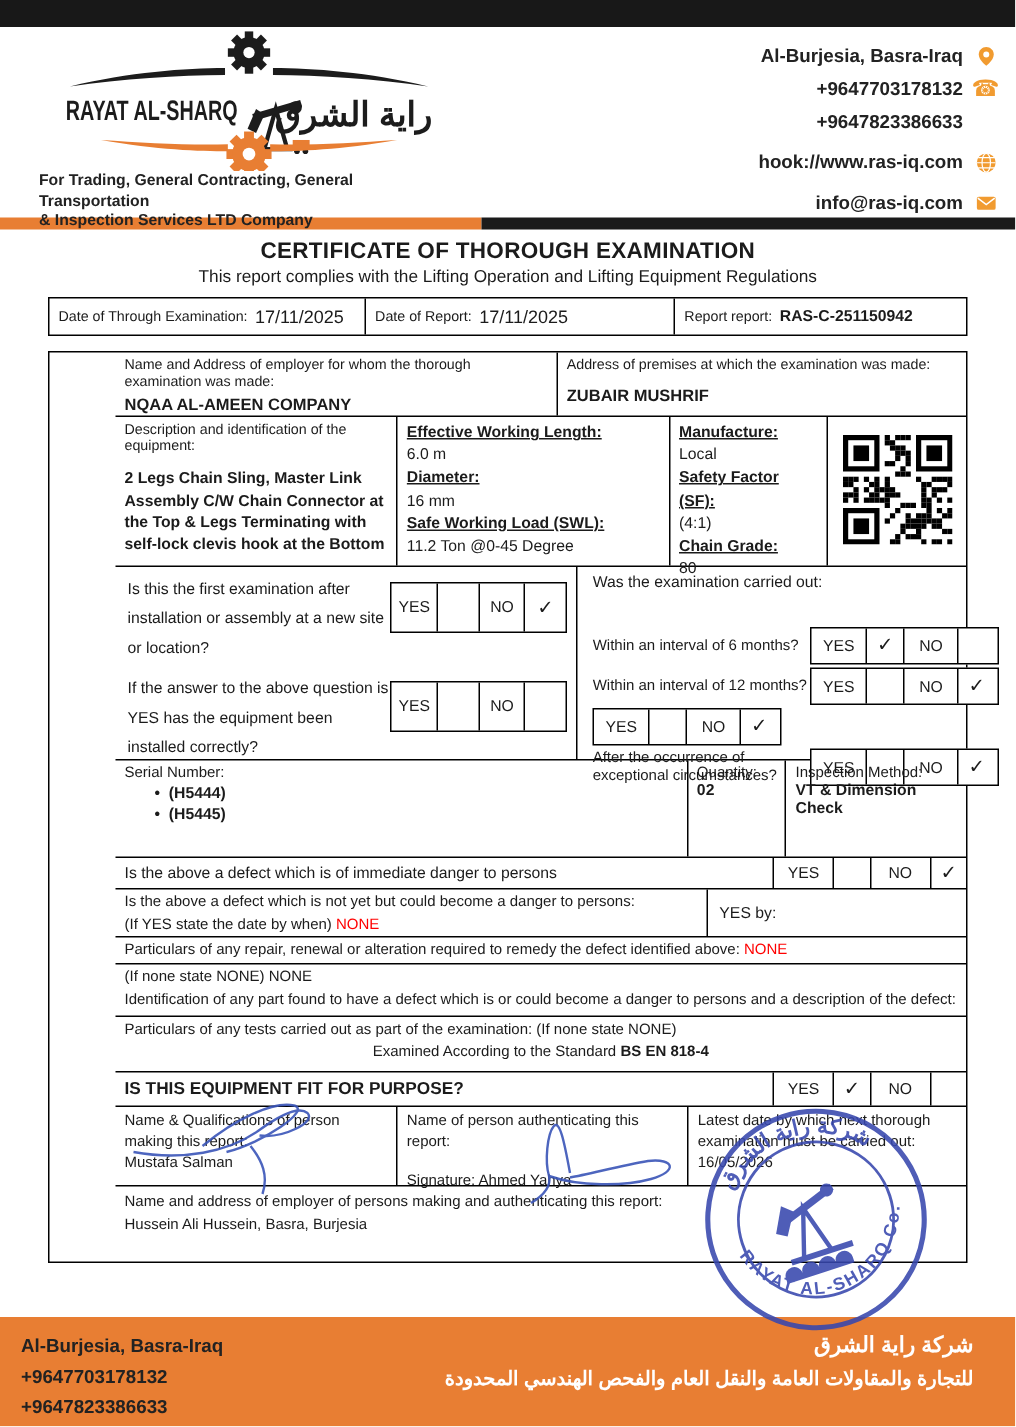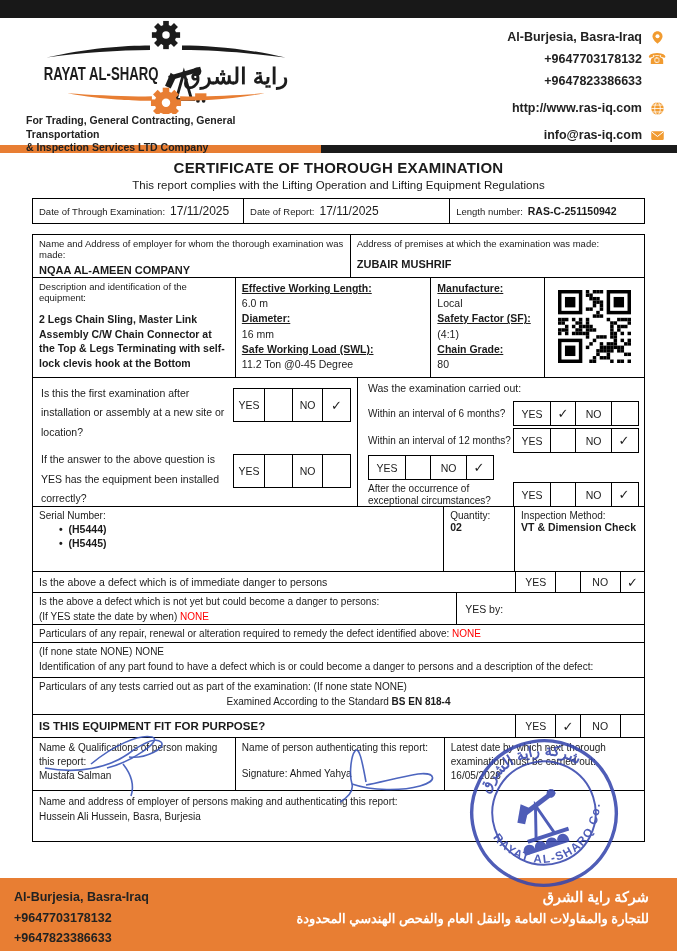--- a/index.html
+++ b/index.html
@@ -31,21 +31,21 @@
   .red{color:#FF0000;}
   
   .meta{display:flex;border:1px solid #000;height:24px;font-size:9.5px;}
   .meta>div{display:flex;align-items:center;padding-left:6px;}
   .m1{width:33.4%;border-right:1px solid #000;}
   .m2{width:32.6%;border-right:1px solid #000;}
   .m3{flex:1;}
   .meta .date{font-size:12px;margin-left:5px;}
   .meta .repno{font-size:10.5px;font-weight:bold;margin-left:5px;}
   
-  .maintable{border:1px solid #000;margin-top:10px;font-size:10px;}
+  .maintable{border:1px solid #000;margin-top:10px;font-size:10px;padding-left:44px;}
   .row{border-bottom:1px solid #000;display:flex;}
   .row:last-child{border-bottom:none;}
   .cell{padding:3px 6px;box-sizing:border-box;}
   .br{border-right:1px solid #000;}
   
   .r-parties{height:42px;}
   .p-emp{width:52%;}
   .p-prem{flex:1;}
   .party-val{font-size:11px;font-weight:bold;margin-top:4px;}
   
@@ -62,21 +62,21 @@
   .q-left{width:51.7%;padding:6px 6px 0 8px;}
   .q-right{flex:1;padding:4px 8px 0 10px;}
   .q-item{display:flex;justify-content:space-between;margin-bottom:8px;}
   .q-text{width:192px;font-size:10.5px;line-height:1.85;}
   .yn{display:flex;border:1px solid #000;box-sizing:border-box;background:#fff;}
   .yn>div{display:flex;align-items:center;justify-content:center;box-sizing:border-box;}
   .yn>div + div{border-left:1px solid #000;}
   .yn-big{width:118px;height:34px;margin-top:4px;}
   .yn-big .lab{width:30px;font-size:10.5px;}
   .yn-big .chk{width:28px;}
-  .qr-head{font-size:10.5px;margin-bottom:7px;}
+  .qr-head{font-size:10.5px;margin-bottom:24px;}
   .qr-row{display:flex;justify-content:space-between;align-items:center;margin-bottom:2px;}
   .qr-text{width:145px;font-size:10px;line-height:1.15;}
   .yn-sm{width:126px;height:25px;}
   .yn-sm .lab{width:36px;font-size:10.5px;}
   .yn-sm .chk{width:25px;}
   .chk{font-family:"DejaVu Sans",sans-serif;font-size:13px;}
   
   .r-serial{height:64px;}
   .s-main{width:67.3%;}
   .s-qty{width:11.6%;}
@@ -188,21 +188,21 @@
         <span>+9647703178132</span>
         <span class="c-ic">
             <span class="phone-glyph">☎</span>
           </span>
       </div>
       <div class="c-row">
         <span>+9647823386633</span>
         <span class="c-ic"></span>
       </div>
       <div class="c-row gap">
-        <span>http://www.ras-iq.com</span>
+        <span>hook://www.ras-iq.com</span>
         <span class="c-ic">
           <svg viewBox="0 0 24 24">
               <circle cx="12" cy="12" r="10" fill="#F19B30"></circle>
               <g stroke="#fff" stroke-width="1.3" fill="none">
                 <ellipse cx="12" cy="12" rx="4.5" ry="10"></ellipse>
                 <path d="M2 12 h20 M3.5 6.5 h17 M3.5 17.5 h17"></path>
               </g>
             </svg>
         </span>
       </div>
@@ -233,21 +233,21 @@
     <div class="meta">
       <div class="m1">
         <span class="lbl">Date of Through Examination:</span>
         <span class="date">17/11/2025</span>
       </div>
       <div class="m2">
         <span class="lbl">Date of Report:</span>
         <span class="date">17/11/2025</span>
       </div>
       <div class="m3">
-        <span class="lbl">Length number:</span>
+        <span class="lbl">Report report:</span>
         <span class="repno">RAS-C-251150942</span>
       </div>
     </div>
 
     <div class="maintable">
 
       <div class="row r-parties">
         <div class="cell p-emp br">
           <div class="lbl">Name and Address of employer for whom the thorough examination was made:</div>
           <div class="party-val">NQAA AL-AMEEN COMPANY</div>

